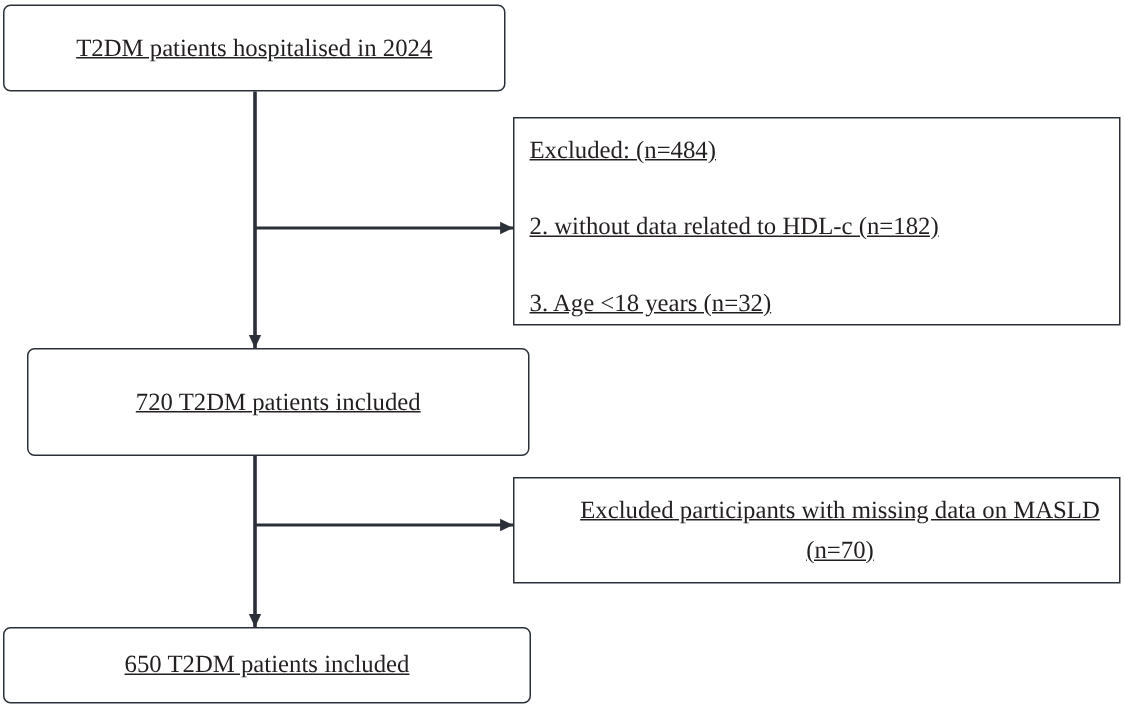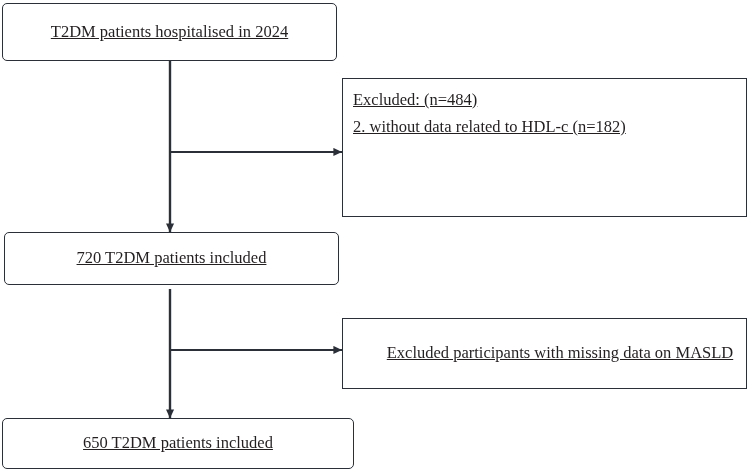--- a/index.html
+++ b/index.html
@@ -57,27 +57,28 @@
   
   #node-enrolled {
     left: 2px;  top: 3px;
     width: 335px; height: 58px;
   }
   #node-excluded-1 {
     left: 342px; top: 78px;
     width: 405px; height: 139px;
     justify-content: flex-start;
     padding-top: 8px;
+    gap: 24px;
   }
   #node-excluded-1 .node-line {
     line-height: 1.63;
   }
   #node-included-720 {
-    left: 4px; top: 232px;
-    width: 335px; height: 53px;
+    left: 18px; top: 232px;
+    width: 335px; height: 72px;
   }
   #node-excluded-2 {
     left: 342px; top: 318px;
     width: 405px; height: 71px; padding-left: 31px;
   }
   #node-included-650 {
     left: 2px; top: 418px;
     width: 352px; height: 51px;
   }
 </style>
@@ -108,25 +109,27 @@
   </g>
 </svg>
 
 <div class="node rounded center" id="node-enrolled">
   <div class="node-line">T2DM patients hospitalised in 2024</div>
 </div>
 
 <div class="node left" id="node-excluded-1">
   <div class="node-line">Excluded: (n=484)</div>
   <div class="node-line">2. without data related to HDL-c (n=182)</div>
+  <div class="node-line">3. Age &lt;18 years (n=32)</div>
 </div>
 
 <div class="node rounded center" id="node-included-720">
   <div class="node-line">720 T2DM patients included</div>
 </div>
 
 <div class="node center" id="node-excluded-2">
   <div class="node-line">Excluded participants with missing data on MASLD</div>
+  <div class="node-line">(n=70)</div>
 </div>
 
 <div class="node rounded center" id="node-included-650">
   <div class="node-line">650 T2DM patients included</div>
 </div>
 
 </body></html>

